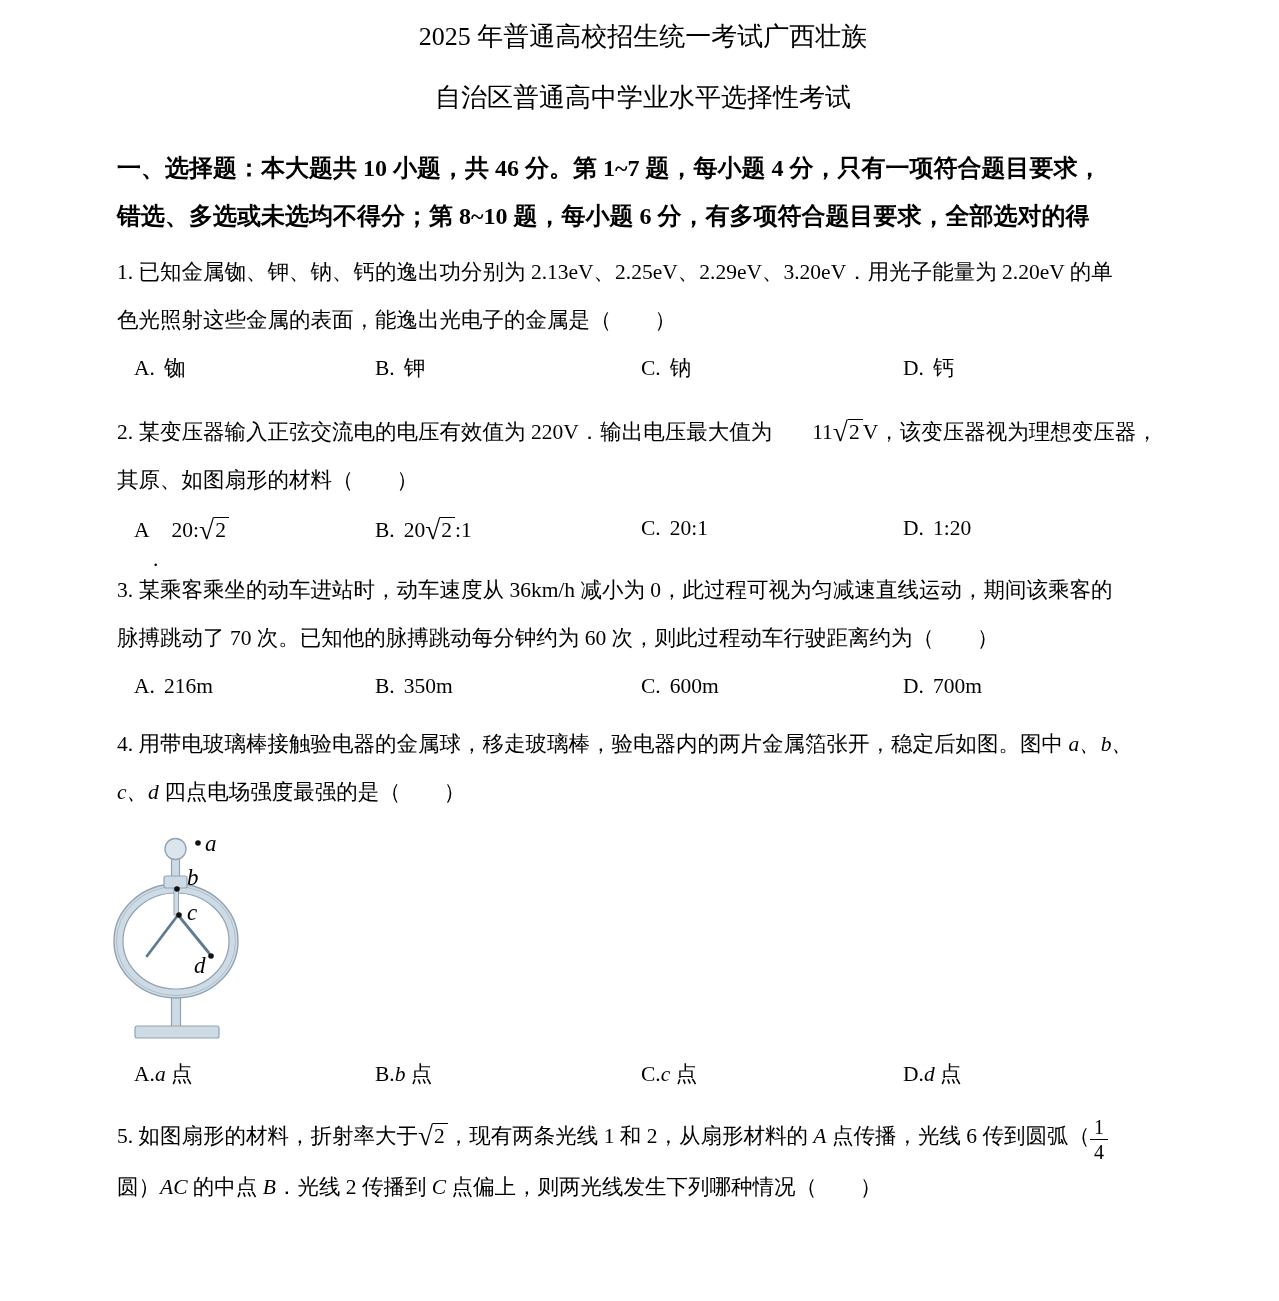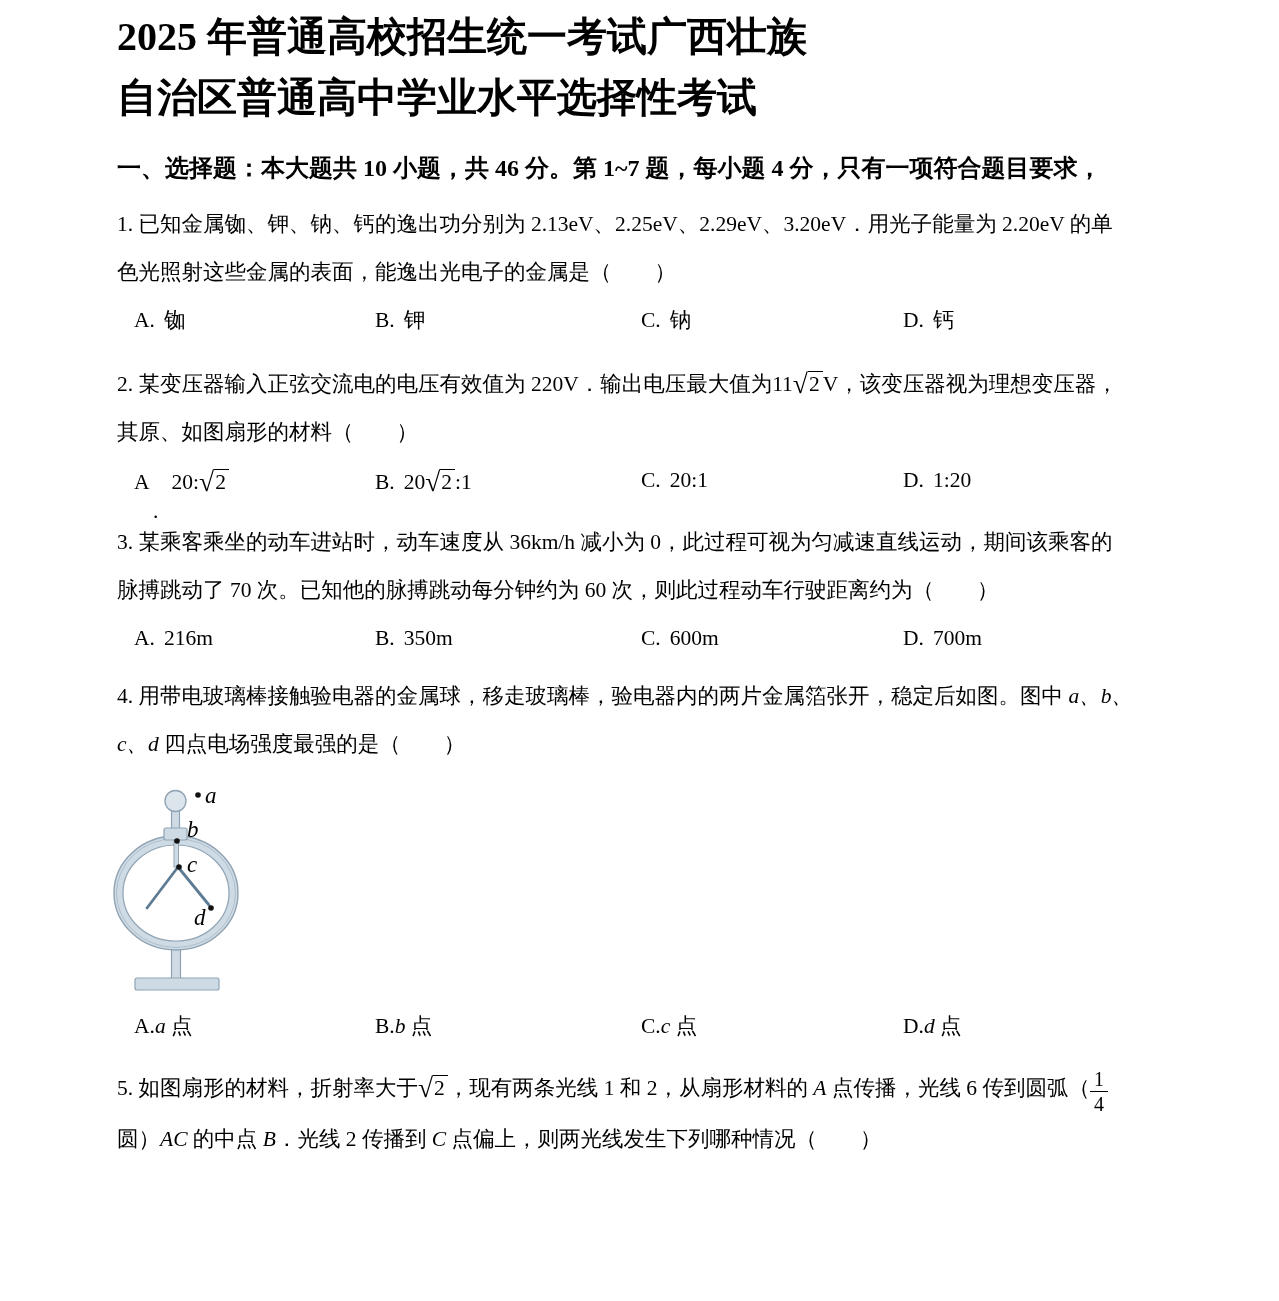--- a/index.html
+++ b/index.html
@@ -1,56 +1,57 @@
 <!DOCTYPE html>
 <html><head>
 <meta charset="utf-8">
 <style>
   html,body{margin:0;padding:0;}
   body{
     width:1279px;height:1301px;overflow:hidden;background:#ffffff;color:#000;
     font-family:"Liberation Serif","DejaVu Serif",serif;
   }
   .page{width:1052px;margin-left:117px;padding-top:6px;}
-  .title-line{font-weight:bold;font-size:40px;line-height:61px;text-align:left;white-space:nowrap;}
+  .title-line{font-weight:normal;font-size:26px;line-height:61px;text-align:center;white-space:nowrap;}
   .title-sub{font-size:30px;line-height:44px;text-align:center;margin-top:14px;}
   .intro{font-weight:bold;font-size:22px;line-height:43px;margin-top:16px;}
   .intro .line{font-size:24px;}
   .q{margin-top:8px;}
   .line{font-size:21.5px;line-height:48px;white-space:nowrap;}
   .opts{position:relative;height:48px;font-size:21.5px;line-height:48px;}
   .opt{position:absolute;top:0;white-space:nowrap;}
   .opt.c1{left:17px;}
   .opt.c2{left:258px;}
   .opt.c3{left:524px;}
   .opt.c4{left:786px;}
   .opt .lbl{margin-right:9px;}
   .var{font-style:italic;}
   .sqrt{display:inline-block;white-space:nowrap;}
   .sqrt .sgn{font-size:1.28em;display:inline-block;transform:translateY(2px);}
   .sqrt .val{display:inline-block;border-top:1.7px solid #000;padding:0 3px 0 1px;line-height:1.15;}
-  .coef{letter-spacing:0;}
+  .coef{letter-spacing:0;padding-left:40px;}
   .frac{display:inline-block;text-align:center;vertical-align:-16px;line-height:1.1;font-size:20px;}
   .frac .num{display:block;border-bottom:1.5px solid #000;padding:0 4px 1px;}
   .frac .den{display:block;padding-top:1px;}
   .subwrap{position:relative;display:inline-block;margin-right:22px;}
   .subdot{position:absolute;left:19px;top:29px;font-size:21.5px;}
   .fig{margin:4px 0 2px -7px;}
   .fig svg{display:block;}
 </style>
 </head>
 <body>
 
 <div class="page">
 
   <div class="title-line">2025 年普通高校招生统一考试广西壮族</div>
   <div class="title-line">自治区普通高中学业水平选择性考试</div>
 
   <div class="intro">
     <div class="line">一、选择题：本大题共 10 小题，共 46 分。第 1~7 题，每小题 4 分，只有一项符合题目要求，</div>
+    <div class="line">错选、多选或未选均不得分；第 8~10 题，每小题 6 分，有多项符合题目要求，全部选对的得</div>
   </div>
 
   <div class="q">
     <div class="line">1. 已知金属铷、钾、钠、钙的逸出功分别为 2.13eV、2.25eV、2.29eV、3.20eV．用光子能量为 2.20eV 的单</div>
     <div class="line">色光照射这些金属的表面，能逸出光电子的金属是（　　）</div>
     <div class="opts">
       <span class="opt c1"><span class="lbl">A.</span><span>铷</span></span>
       <span class="opt c2"><span class="lbl">B.</span><span>钾</span></span>
       <span class="opt c3"><span class="lbl">C.</span><span>钠</span></span>
       <span class="opt c4"><span class="lbl">D.</span><span>钙</span></span>

